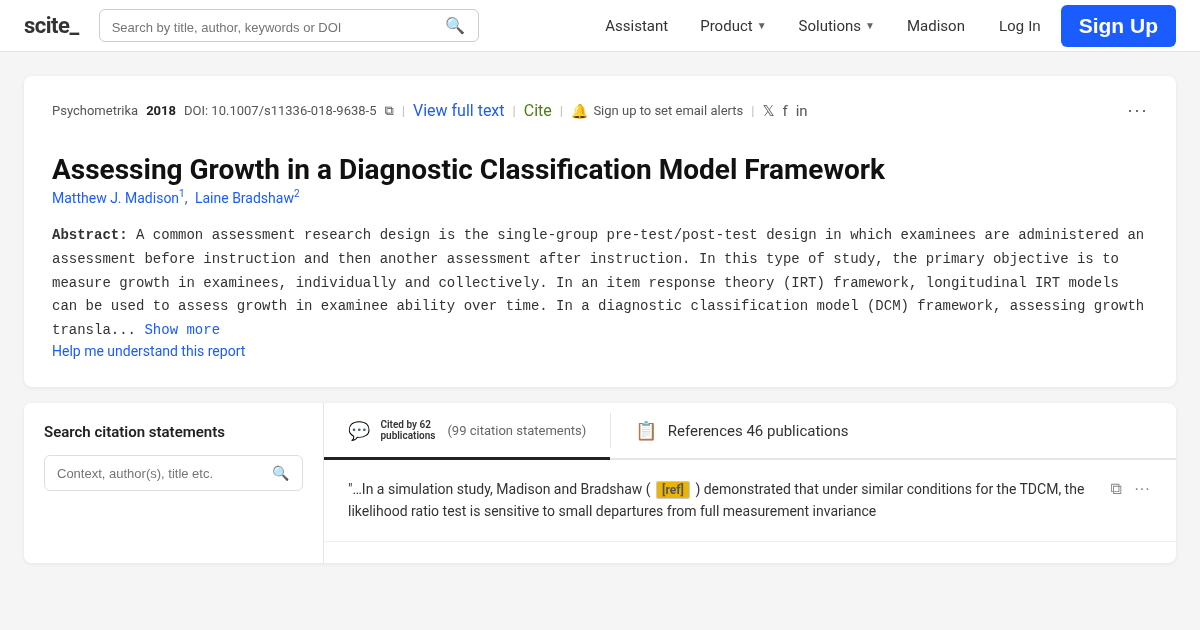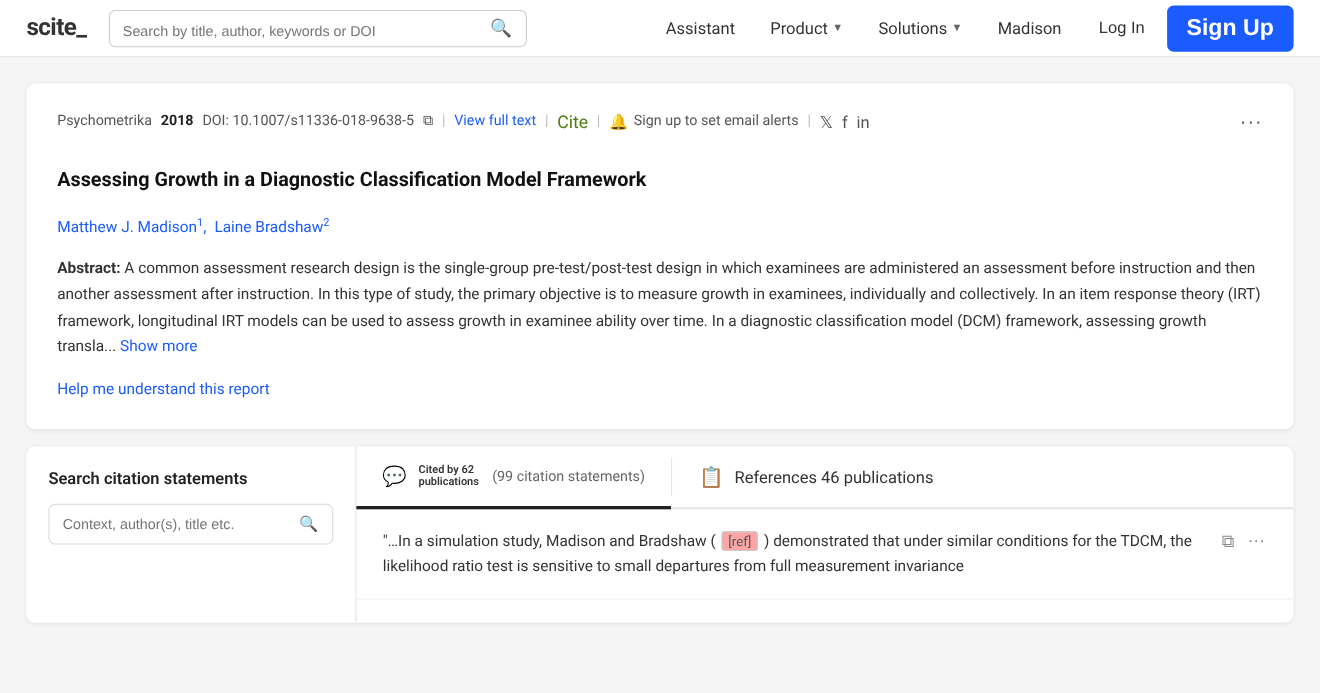--- a/index.html
+++ b/index.html
@@ -109,54 +109,54 @@
       font-size: 13px;
       color: #555;
       margin-bottom: 31px;
       flex-wrap: wrap;
     }
     .journal-name { font-size: 13px; color: #555; }
     .year { font-weight: 700; color: #222; font-size: 13px; }
     .doi { font-size: 13px; color: #555; }
     .copy-icon { font-size: 13px; color: #555; cursor: pointer; }
     .meta-sep { color: #bbb; }
-    .view-full-text { color: #1a5cff; text-decoration: none; font-size: 13px; }
+    .view-full-text { color: #1a5cff; text-decoration: none; font-size: 16px; }
     .cite-link { color: #4d7c0f; text-decoration: none; font-size: 16px; font-weight: 400; }
     .alert-section { display: flex; align-items: center; gap: 5px; color: #555; font-size: 13px; }
     .bell-icon { font-size: 14px; }
     .social-icons { display: flex; gap: 8px; align-items: center; }
     .social-icon { color: #555; font-size: 15px; cursor: pointer; }
     .more-btn {
       margin-left: auto;
       color: #555;
       font-size: 18px;
       cursor: pointer;
       letter-spacing: 1px;
       background: none;
       border: none;
     }
     .paper-title {
-      font-size: 18px;
+      font-size: 28px;
       font-weight: 700;
       color: #111;
       line-height: 1.3;
-      margin-bottom: 22px;
+      margin-bottom: 0;
     }
     .authors {
       font-size: 14px;
       color: #1a5cff;
       margin-bottom: 18px;
     }
     .author-link { color: #1a5cff; text-decoration: none; }
     .author-sup { font-size: 10px; color: #1a5cff; vertical-align: super; }
     .abstract {
       font-size: 14px;
       line-height: 1.7;
       color: #333;
-      margin-bottom: 18px;
+      font-family: Liberation Mono, monospace;
     }
     .abstract strong { font-weight: 700; }
     .show-more { color: #1a5cff; cursor: pointer; text-decoration: none; }
     .help-link {
       color: #1a5cff;
       font-size: 14px;
       text-decoration: none;
       cursor: pointer;
     }
 
@@ -254,27 +254,28 @@
       line-height: 1.6;
       border-bottom: 1px solid #f0f0f0;
       display: flex;
       align-items: flex-start;
       justify-content: space-between;
       gap: 12px;
     }
     .snippet-text { flex: 1; }
     .ref-tag {
       display: inline;
-      background: #fca5a5;
+      background: #eab308;
       border: 1px solid #ccc;
       border-radius: 3px;
       padding: 1px 5px;
       font-size: 12px;
       color: #555;
       margin: 0 2px;
+      font-weight: bold;
     }
     .snippet-actions {
       display: flex;
       gap: 8px;
       align-items: flex-start;
       flex-shrink: 0;
     }
     .snippet-action-btn {
       background: none;
       border: none;

